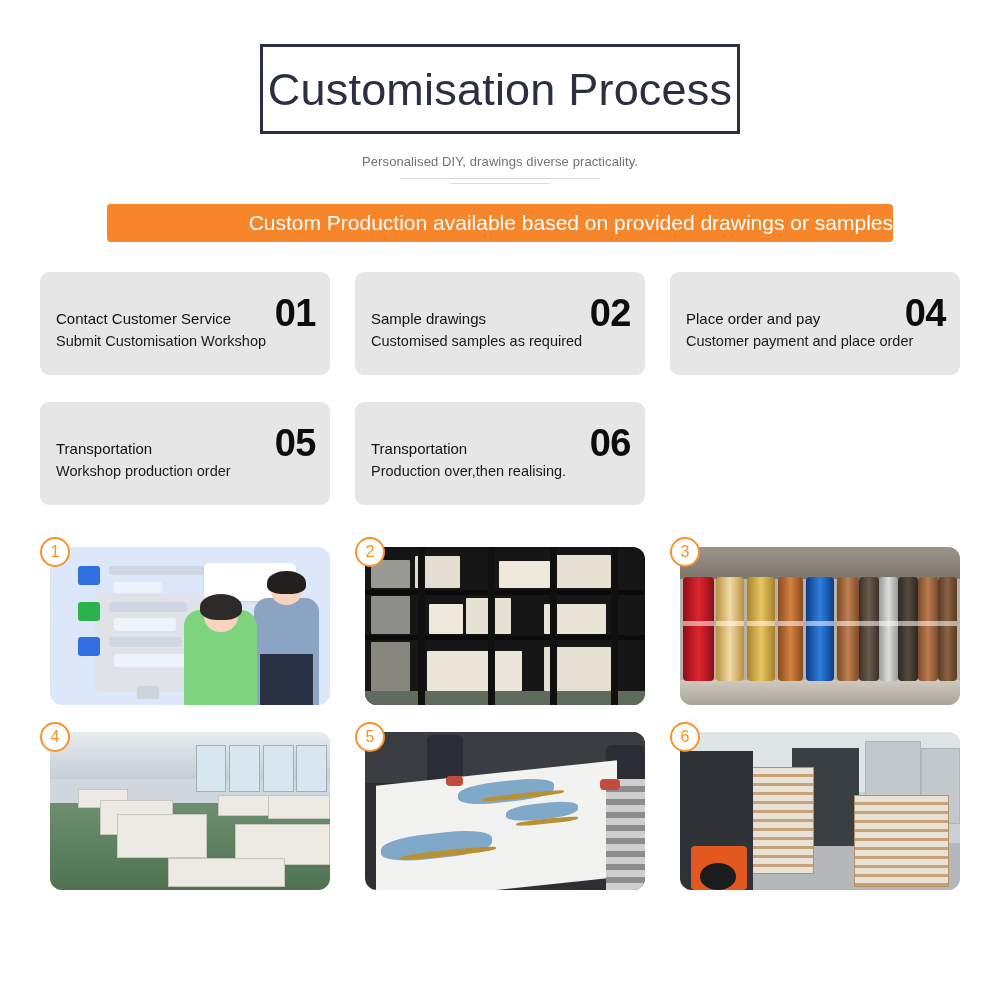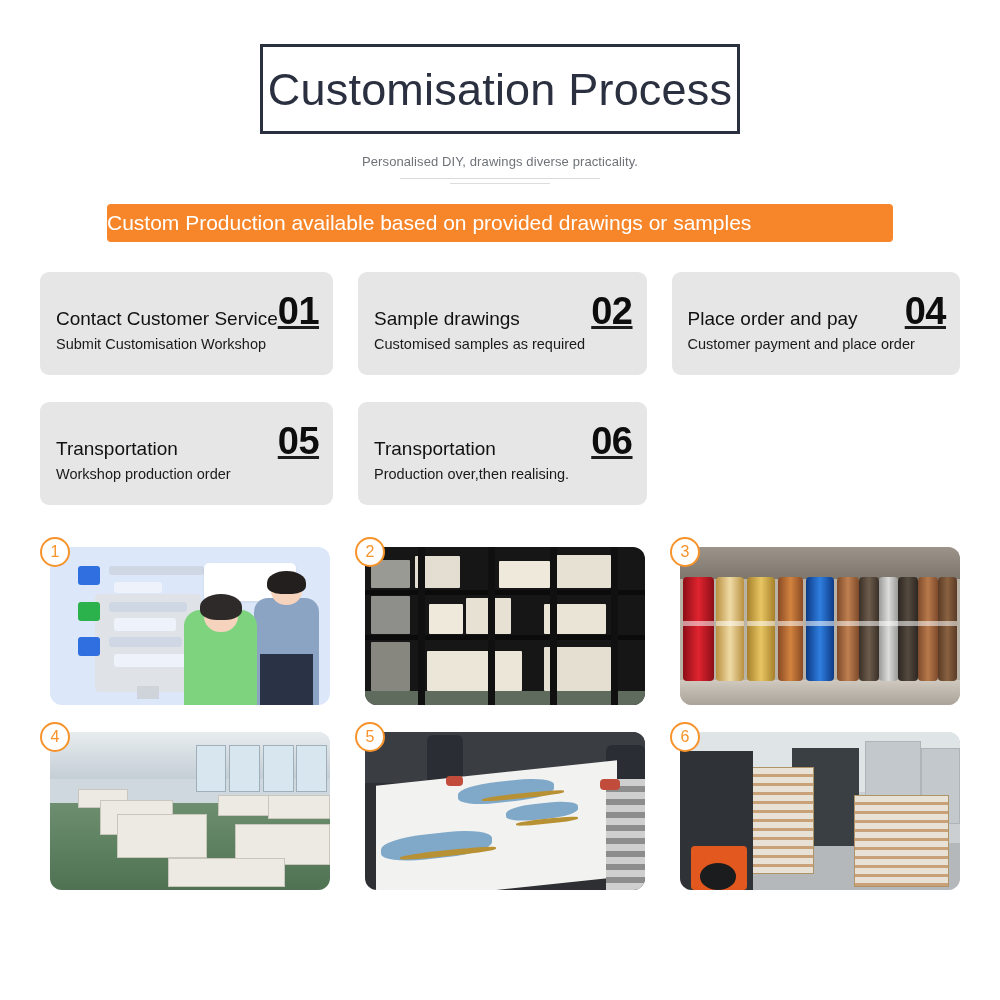--- a/index.html
+++ b/index.html
@@ -62,21 +62,21 @@
 
   
   .banner {
     width: 786px;
     height: 38px;
     margin: 20px auto 0 auto;
     background: #f7862b;
     border-radius: 4px;
     display: flex;
     align-items: center;
-    justify-content: flex-start;
+    justify-content: flex-end;
   }
   .banner-text {
     color: #ffffff;
     font-size: 21px;
     font-weight: 400;
     white-space: nowrap;
   }
 
   
   .steps {
@@ -99,33 +99,32 @@
     flex-direction: column;
     justify-content: center;
   }
   .step-top {
     display: flex;
     align-items: flex-end;
     justify-content: space-between;
     margin-bottom: 2px;
   }
   .step-title {
-    font-size: 19px;
+    font-size: 15px;
     color: #111111;
     line-height: 1.2;
     padding-bottom: 3px;
     white-space: nowrap;
     margin-top: 12px;
   }
   .step-num-box {
     display: flex;
-    flex-direction: column;
+    flex-direction: row;
     align-items: center;
     flex: 0 0 auto;
-    text-decoration: underline;
   }
   .step-num {
     font-size: 38px;
     font-weight: 700;
     color: #0d0d0d;
     line-height: 0.92;
     letter-spacing: -0.5px;
     text-align: center;
   }
   .step-underline {

